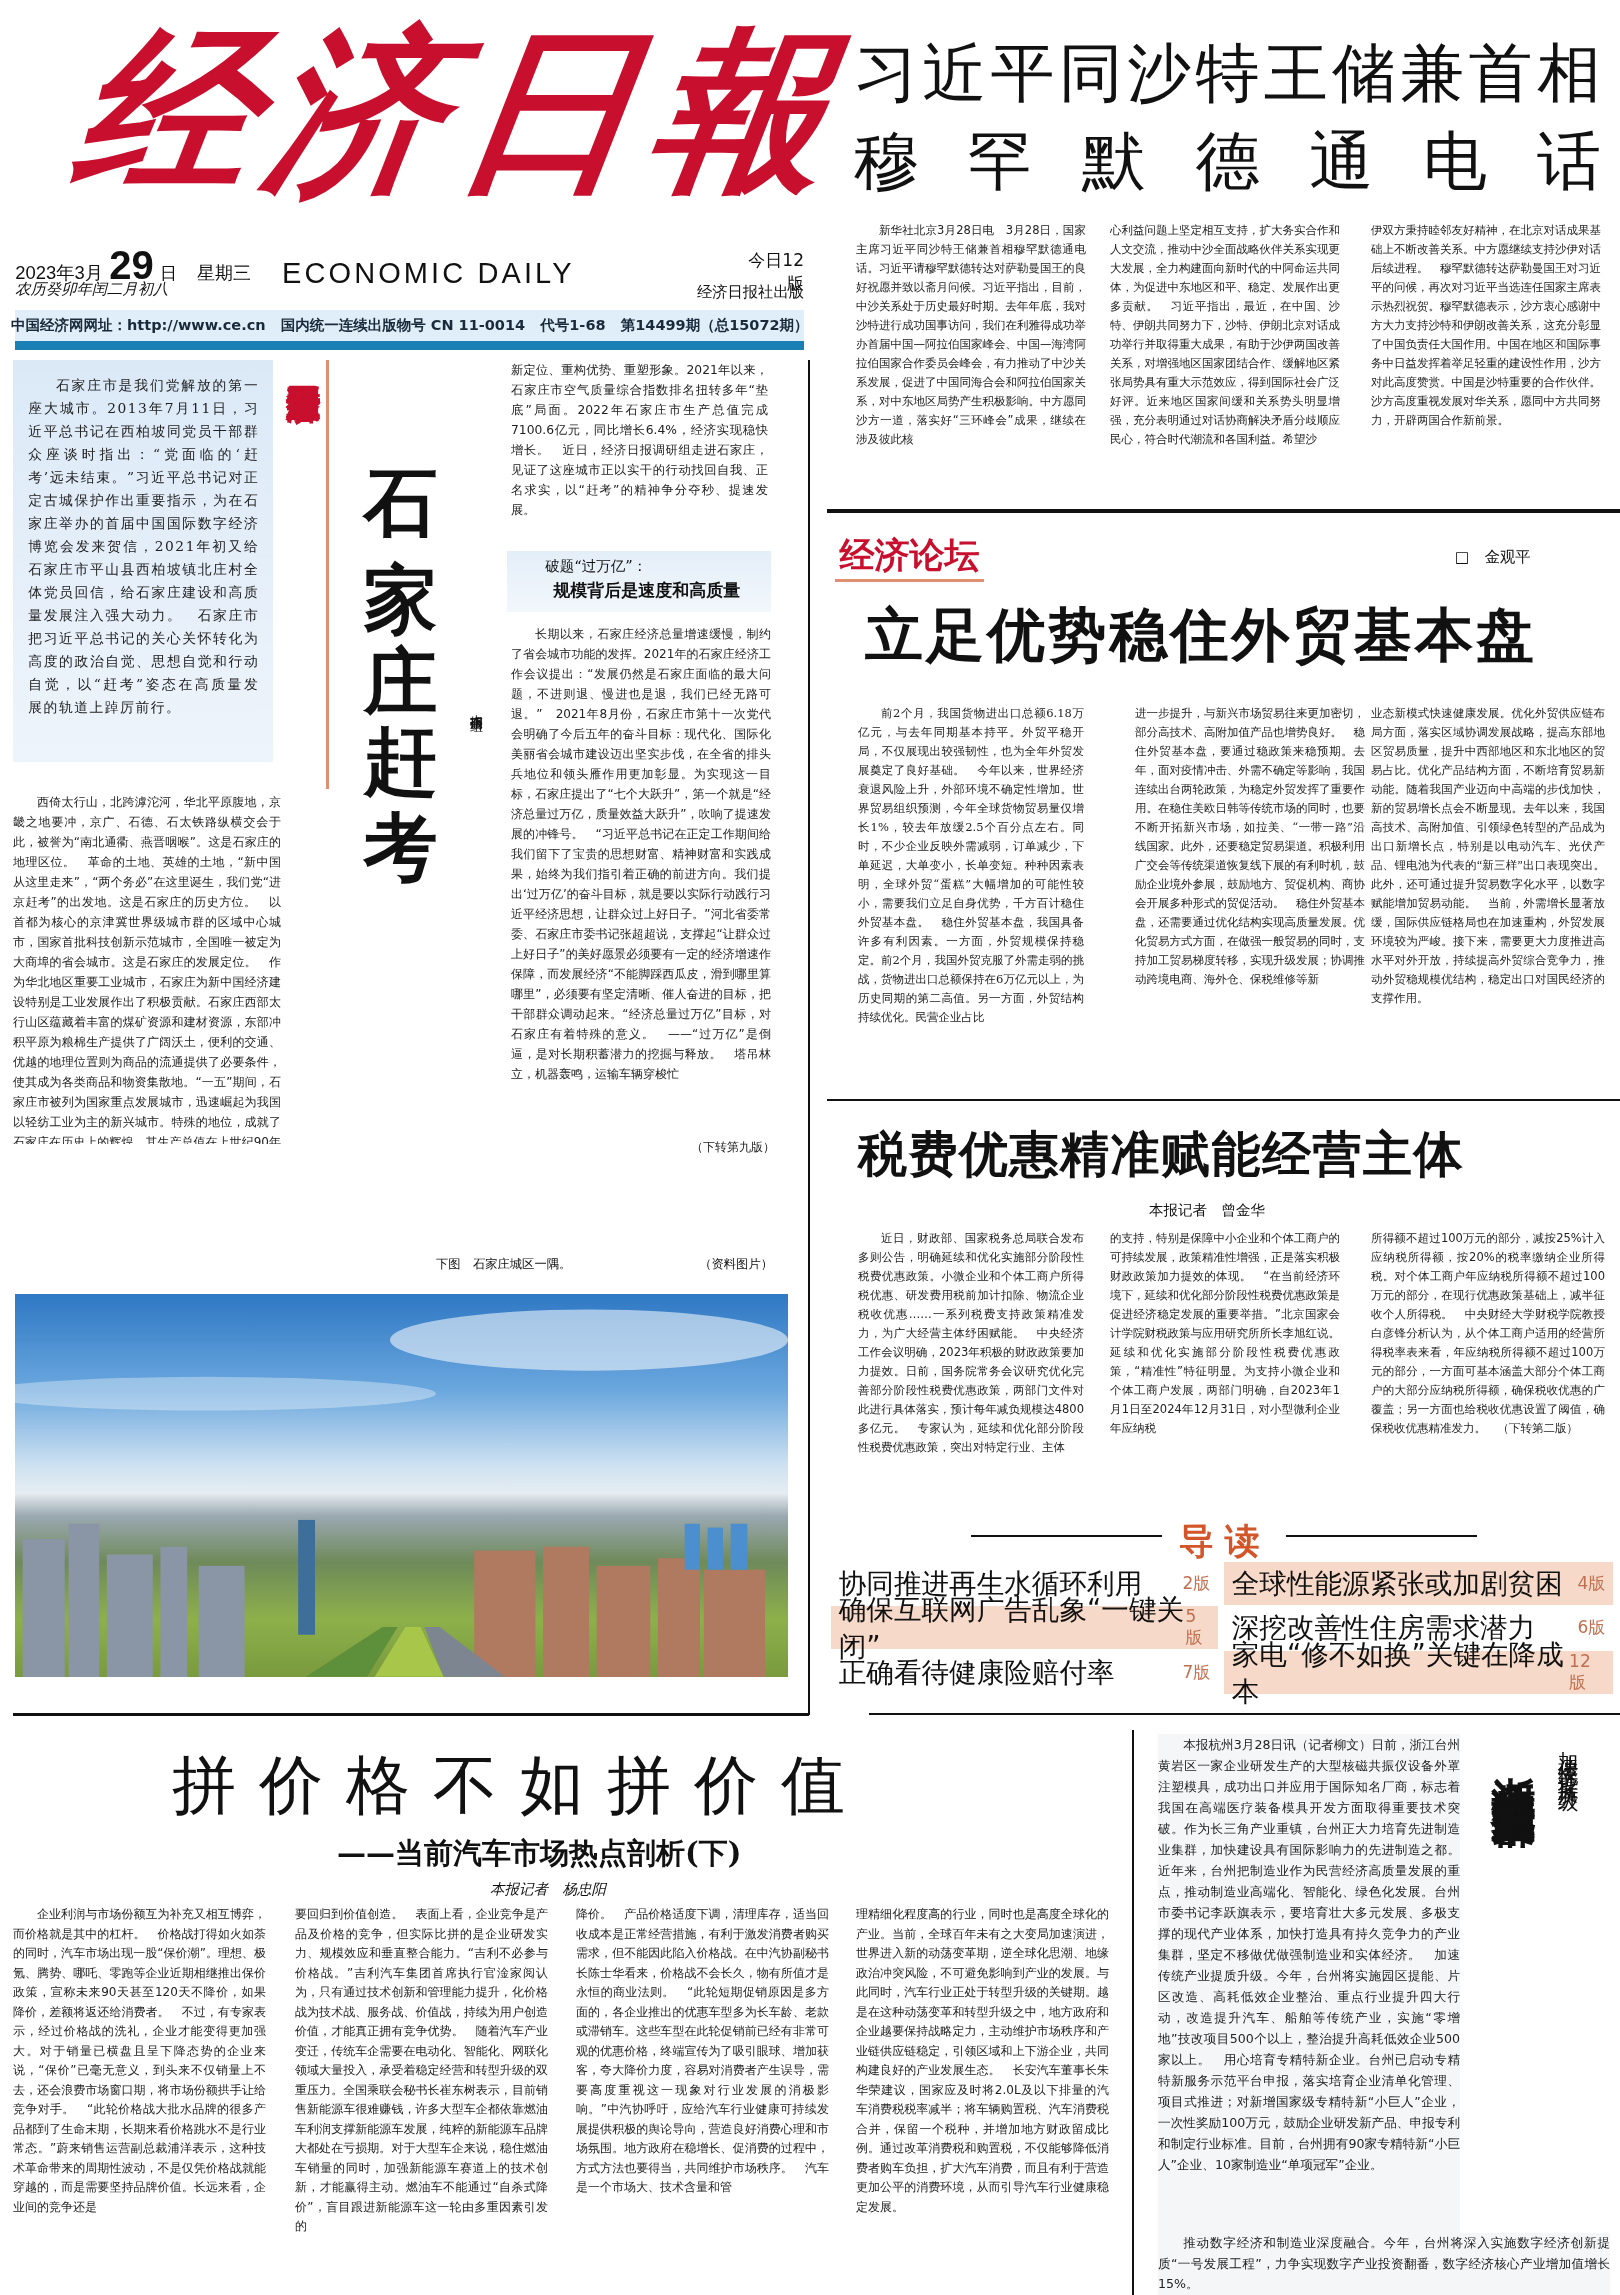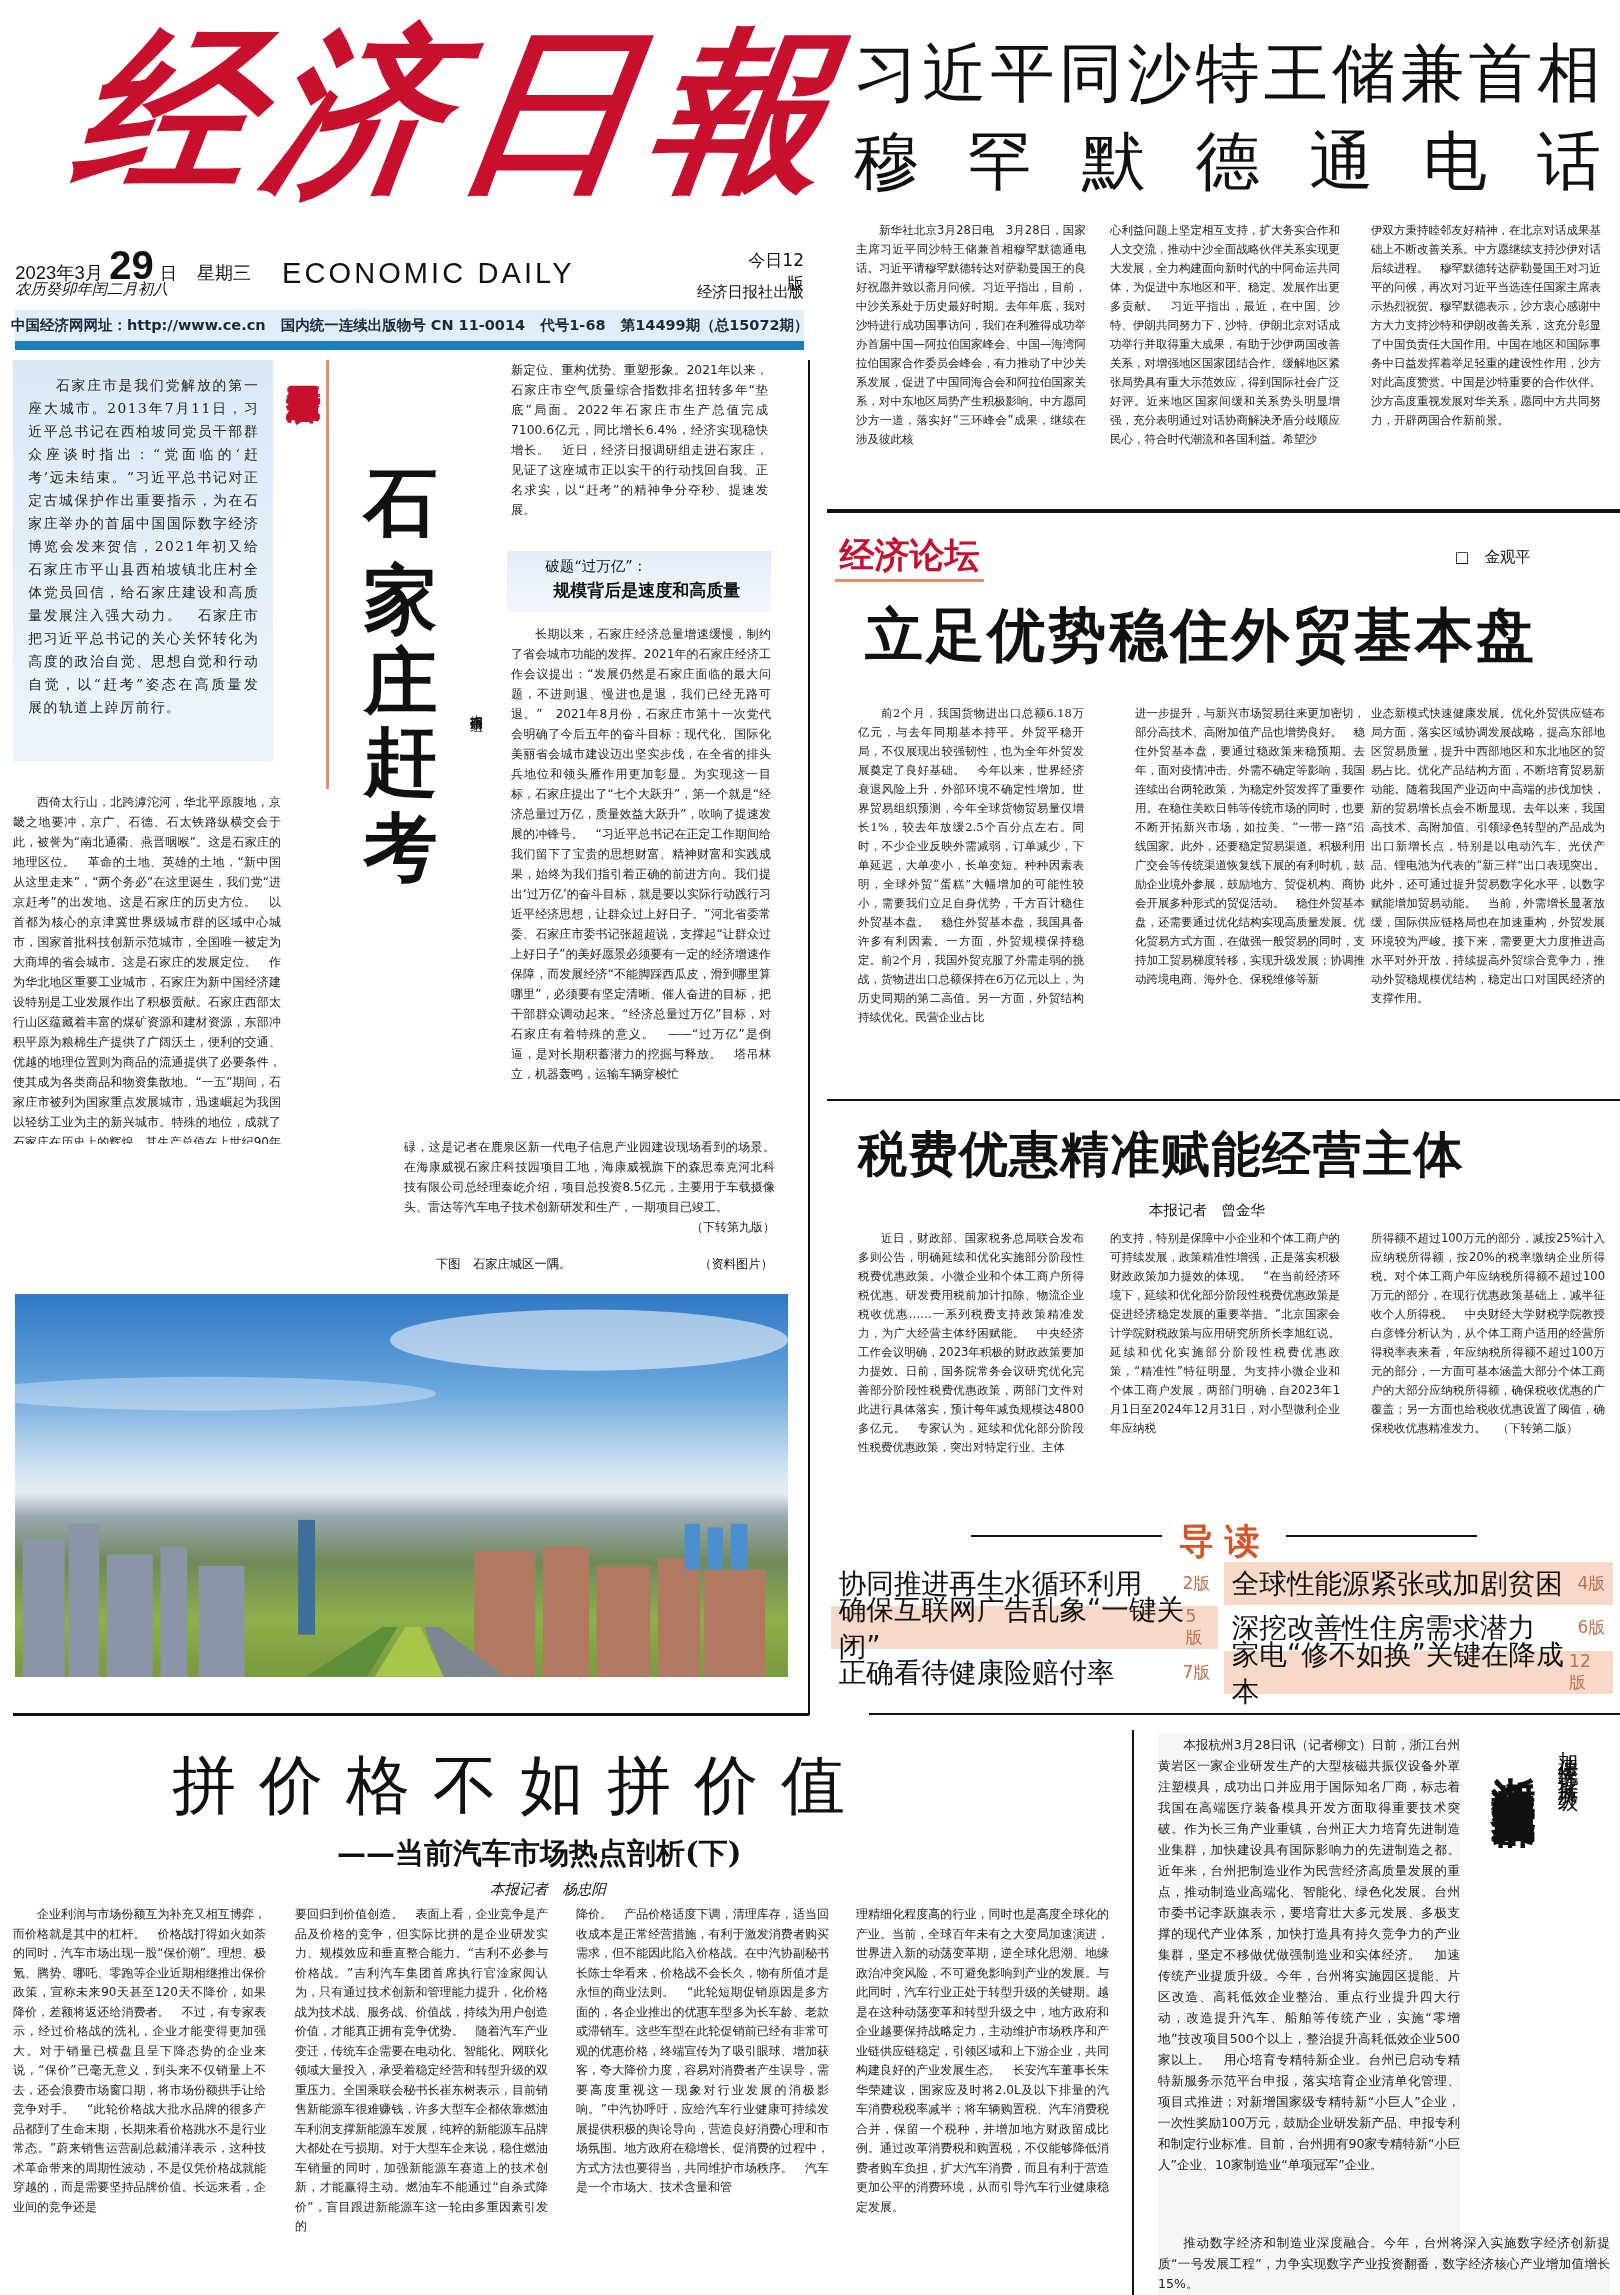--- a/index.html
+++ b/index.html
@@ -59,21 +59,21 @@
 </div>
 <div class="abs" style="left:1455px; top:547px; font-size:15.3px; font-family:'DejaVu Serif',serif;">□　金观平</div>
 <div class="abs" style="left:865px; top:597px; font-size:58px; font-weight:bold; letter-spacing:3.1px;">立足优势稳住外贸基本盘</div>
 
 <div class="abs txt" style="left:858px; top:704px; width:226px; font-size:11.5px; line-height:19px;">
     <p>前2个月，我国货物进出口总额6.18万亿元，与去年同期基本持平。外贸平稳开局，不仅展现出较强韧性，也为全年外贸发展奠定了良好基础。　今年以来，世界经济衰退风险上升，外部环境不确定性增加。世界贸易组织预测，今年全球货物贸易量仅增长1%，较去年放缓2.5个百分点左右。同时，不少企业反映外需减弱，订单减少，下单延迟，大单变小，长单变短。种种因素表明，全球外贸“蛋糕”大幅增加的可能性较小，需要我们立足自身优势，千方百计稳住外贸基本盘。　稳住外贸基本盘，我国具备许多有利因素。一方面，外贸规模保持稳定。前2个月，我国外贸克服了外需走弱的挑战，货物进出口总额保持在6万亿元以上，为历史同期的第二高值。另一方面，外贸结构持续优化。民营企业占比</p>
   </div>
 <div class="abs txt" style="left:1110px; top:704px; width:230px; font-size:11.5px; line-height:19px;margin-left:25px;">
     <p class="noind">进一步提升，与新兴市场贸易往来更加密切，部分高技术、高附加值产品也增势良好。　稳住外贸基本盘，要通过稳政策来稳预期。去年，面对疫情冲击、外需不确定等影响，我国连续出台两轮政策，为稳定外贸发挥了重要作用。在稳住美欧日韩等传统市场的同时，也要不断开拓新兴市场，如拉美、“一带一路”沿线国家。此外，还要稳定贸易渠道。积极利用广交会等传统渠道恢复线下展的有利时机，鼓励企业境外参展，鼓励地方、贸促机构、商协会开展多种形式的贸促活动。　稳住外贸基本盘，还需要通过优化结构实现高质量发展。优化贸易方式方面，在做强一般贸易的同时，支持加工贸易梯度转移，实现升级发展；协调推动跨境电商、海外仓、保税维修等新</p>
   </div>
-<div class="abs txt" style="left:1371px; top:704px; width:234px; font-size:11.5px; line-height:19px;">
+<div class="abs txt" style="left:1371px; top:704px; width:234px; font-size:11.5px; line-height:19px;font-family:Liberation Serif, serif;">
     <p class="noind">业态新模式快速健康发展。优化外贸供应链布局方面，落实区域协调发展战略，提高东部地区贸易质量，提升中西部地区和东北地区的贸易占比。优化产品结构方面，不断培育贸易新动能。随着我国产业迈向中高端的步伐加快，新的贸易增长点会不断显现。去年以来，我国高技术、高附加值、引领绿色转型的产品成为出口新增长点，特别是以电动汽车、光伏产品、锂电池为代表的“新三样”出口表现突出。此外，还可通过提升贸易数字化水平，以数字赋能增加贸易动能。　当前，外需增长显著放缓，国际供应链格局也在加速重构，外贸发展环境较为严峻。接下来，需要更大力度推进高水平对外开放，持续提高外贸综合竞争力，推动外贸稳规模优结构，稳定出口对国民经济的支撑作用。</p>
   </div>
 <div class="hline" style="left:827px; top:1099px; width:794px; height:1.5px;"></div>
 
 <div class="abs" style="left:858px; top:1122px; font-size:49px; font-weight:bold; font-family:'DejaVu Serif',serif; letter-spacing:1.5px;">税费优惠精准赋能经营主体</div>
 <div class="abs" style="left:1149px; top:1201px; font-size:14.5px; font-family:'DejaVu Serif',serif;">本报记者　曾金华</div>
 <div class="abs txt sans" style="left:858px; top:1229px; width:226px; font-size:11.5px; line-height:19px;">
     <p>近日，财政部、国家税务总局联合发布多则公告，明确延续和优化实施部分阶段性税费优惠政策。小微企业和个体工商户所得税优惠、研发费用税前加计扣除、物流企业税收优惠……一系列税费支持政策精准发力，为广大经营主体纾困赋能。　中央经济工作会议明确，2023年积极的财政政策要加力提效。日前，国务院常务会议研究优化完善部分阶段性税费优惠政策，两部门文件对此进行具体落实，预计每年减负规模达4800多亿元。　专家认为，延续和优化部分阶段性税费优惠政策，突出对特定行业、主体</p>
   </div>
 <div class="abs txt sans" style="left:1110px; top:1229px; width:230px; font-size:11.5px; line-height:19px;">
@@ -133,21 +133,20 @@
 
 <div class="abs txt sans" style="left:511px; top:624px; width:260px; height:509px; overflow:hidden; font-size:12px; line-height:20px;">
     <p>长期以来，石家庄经济总量增速缓慢，制约了省会城市功能的发挥。2021年的石家庄经济工作会议提出：“发展仍然是石家庄面临的最大问题，不进则退、慢进也是退，我们已经无路可退。”　2021年8月份，石家庄市第十一次党代会明确了今后五年的奋斗目标：现代化、国际化美丽省会城市建设迈出坚实步伐，在全省的排头兵地位和领头雁作用更加彰显。为实现这一目标，石家庄提出了“七个大跃升”，第一个就是“经济总量过万亿，质量效益大跃升”，吹响了提速发展的冲锋号。　“习近平总书记在正定工作期间给我们留下了宝贵的思想财富、精神财富和实践成果，始终为我们指引着正确的前进方向。我们提出‘过万亿’的奋斗目标，就是要以实际行动践行习近平经济思想，让群众过上好日子。”河北省委常委、石家庄市委书记张超超说，支撑起“让群众过上好日子”的美好愿景必须要有一定的经济增速作保障，而发展经济“不能脚踩西瓜皮，滑到哪里算哪里”，必须要有坚定清晰、催人奋进的目标，把干部群众调动起来。“经济总量过万亿”目标，对石家庄有着特殊的意义。　——“过万亿”是倒逼，是对长期积蓄潜力的挖掘与释放。　塔吊林立，机器轰鸣，运输车辆穿梭忙</p>
   </div>
 
 <div class="abs txt sans" style="left:13px; top:792px; width:268px; height:352px; overflow:hidden; font-size:12px; line-height:20px;">
     <p>西倚太行山，北跨滹沱河，华北平原腹地，京畿之地要冲，京广、石德、石太铁路纵横交会于此，被誉为“南北通衢、燕晋咽喉”。这是石家庄的地理区位。　革命的土地、英雄的土地，“新中国从这里走来”，“两个务必”在这里诞生，我们党“进京赶考”的出发地。这是石家庄的历史方位。　以首都为核心的京津冀世界级城市群的区域中心城市，国家首批科技创新示范城市，全国唯一被定为大商埠的省会城市。这是石家庄的发展定位。　作为华北地区重要工业城市，石家庄为新中国经济建设特别是工业发展作出了积极贡献。石家庄西部太行山区蕴藏着丰富的煤矿资源和建材资源，东部冲积平原为粮棉生产提供了广阔沃土，便利的交通、优越的地理位置则为商品的流通提供了必要条件，使其成为各类商品和物资集散地。“一五”期间，石家庄市被列为国家重点发展城市，迅速崛起为我国以轻纺工业为主的新兴城市。特殊的地位，成就了石家庄在历史上的辉煌，其生产总值在上世纪90年代一度居省会城市前列，2000年时还处于第20位。然而，作为省会城市，石家庄生产总值省内排名长期第二、2021年全国城市排名位列第40名，空气质量综合指数长期处于全国后10名。　惧名实之不副，知来者之可追。今天的石家庄，正在重</p>
   </div>
 
 <div class="abs txt sans" style="left:404px; top:1137px; width:371px; font-size:12px; line-height:20px;">
-  <p class="noind">碌，这是记者在鹿泉区新一代电子信息产业园建设现场看到的场景。在海康威视石家庄科技园项目工地，海康威视旗下的森思泰克河北科技有限公司总经理秦屹介绍，项目总投资8.5亿元，主要用于车载摄像头、雷达等汽车电子技术创新研发和生产，一期项目已竣工。</p>
   <div style="text-align:right; font-family:'DejaVu Serif',serif;">（下转第九版）</div>
 </div>
 
 <div class="abs" style="left:436px; top:1256px; width:337px; display:flex; justify-content:space-between; font-size:12.3px; font-family:'DejaVu Serif',serif;text-align:right;">
   <span>下图　石家庄城区一隅。</span>
   <span>（资料图片）</span>
 </div>
 
 <div class="abs" style="left:15.3px; top:1294px; width:773px; height:383px; overflow:hidden; background:linear-gradient(180deg,#2f78c4 0%,#6aa7de 25%,#cfe2f1 45%,#e6edf2 52%,#9aa8b0 58%,#6f8a5a 70%,#8db04a 85%,#7a9a3e 100%);">
   <svg width="773" height="383" viewBox="0 0 1010 500">

